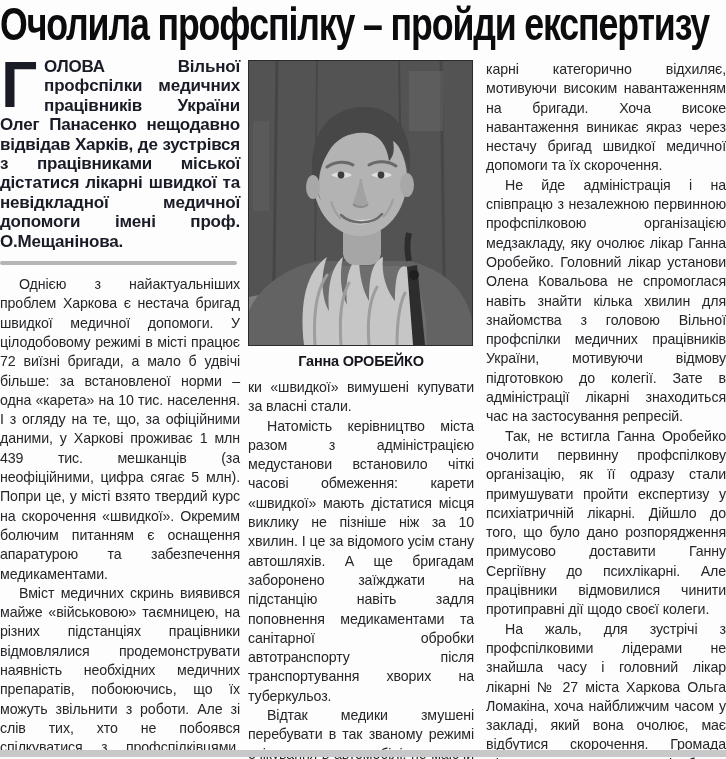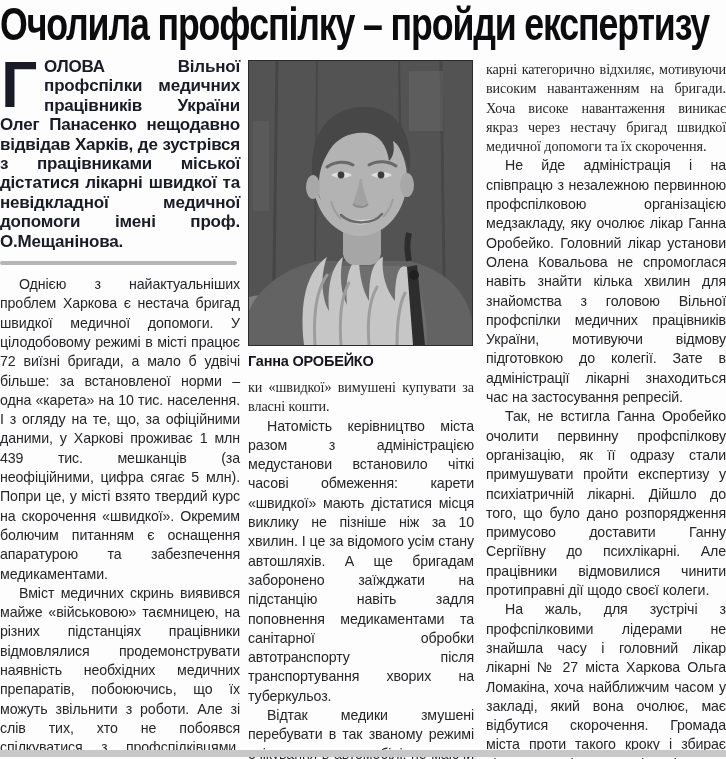--- a/index.html
+++ b/index.html
@@ -21,21 +21,21 @@
   
   .col { position:absolute; text-align:justify; }
   .col1 { left:0;   top:57px; width:240px; }
   .col2 { left:248px; top:60px; width:226px; }
   .col3 { left:486px; top:60px; width:240px; }
 
   .body-text p {
     margin:0; font-size:14.2px; line-height:19.3px; letter-spacing:-0.1px;
     text-indent:19px; color:#26262a;
   }
-  .body-text p.no-indent { text-indent:0;font-family:Liberation Serif, serif; }
+  .body-text p.no-indent { text-indent:0; }
 
   
   .lead {
     font-weight:700; font-size:17px; line-height:19.4px; letter-spacing:-0.2px;
     color:#191b26; text-align:justify; margin:0;
   }
   .dropcap {
     float:left; font-size:64px; line-height:48px; font-weight:700;
     padding:4px 7px 0 1px; color:#191b26;
   }
@@ -45,21 +45,21 @@
   }
 
   
   .photo-frame {
     width:225px; height:286px; border:1px solid #2b2b2b; box-sizing:border-box;
     overflow:hidden; background:#565656;
   }
   .photo-frame svg { display:block; }
   .photo-caption {
     margin:7px 0 9px 0; font-size:14.5px; font-weight:700; letter-spacing:-0.2px;
-    color:#15151d; text-align:left; text-indent:0;
+    color:#15151d; text-align:center; text-indent:0;
   }
 
   
   .bottom-bar {
     position:absolute; left:0; top:750px; width:726px; height:7px;
     background:#c8c8c8;
   }
 </style>
 </head>
 <body>
@@ -127,21 +127,21 @@
 
         <path d="M82,140 C84,148 88,154 92,158 M144,138 C142,146 138,152 134,156" stroke="#9e9e9e" stroke-width="2" fill="none"></path>
 
         <path d="M158,206 L168,204 L176,284 L164,284 Z" fill="#2d2d2d"></path>
         <circle cx="165" cy="214" r="5" fill="#1f1f1f"></circle>
         <path d="M160,200 C158,190 158,180 160,172" stroke="#2d2d2d" stroke-width="6" fill="none"></path>
       </svg>
     </div>
     <p class="photo-caption">Ганна ОРОБЕЙКО</p>
     <div class="body-text">
-      <p class="no-indent">ки «швидкої» вимушені купувати за власні кошти.</p>
+      <p class="no-indent">ки «швидкої» вимушені купувати за власні стали.</p>
       <p>Натомість керівництво міста разом з адміністрацією медустанови встановило чіткі часові обмеження: карети «швидкої» мають дістатися місця виклику не пізніше ніж за 10 хвилин. І це за  відомого усім стану автошляхів. А ще бригадам заборонено заїжджати на підстанцію навіть задля поповнення медикаментами та санітарної обробки автотранспорту після транспортування хворих на туберкульоз.</p>
       <p>Відтак медики змушені перебувати в так званому режимі очікування в автомобілі, не маючи змоги не те що відпочити, а бодай задовольнити елементарні фізіологічні потреби.</p>
 
     </div>
   </div>
 
   <div class="col col3">
     <div class="body-text">
       <p class="no-indent">карні категорично відхиляє, мотивуючи високим навантаженням на бригади. Хоча високе навантаження виникає якраз через нестачу бригад швидкої медичної допомоги та їх скорочення.</p>
       <p>Не йде адміністрація і на співпрацю з незалежною первинною профспілковою організацією медзакладу, яку очолює лікар Ганна Оробейко. Головний лікар установи Олена Ковальова не спромоглася навіть знайти кілька хвилин для знайомства з головою Вільної профспілки медичних працівників України, мотивуючи відмову підготовкою до колегії. Зате в адміністрації лікарні знаходиться час на застосування репресій.</p>

